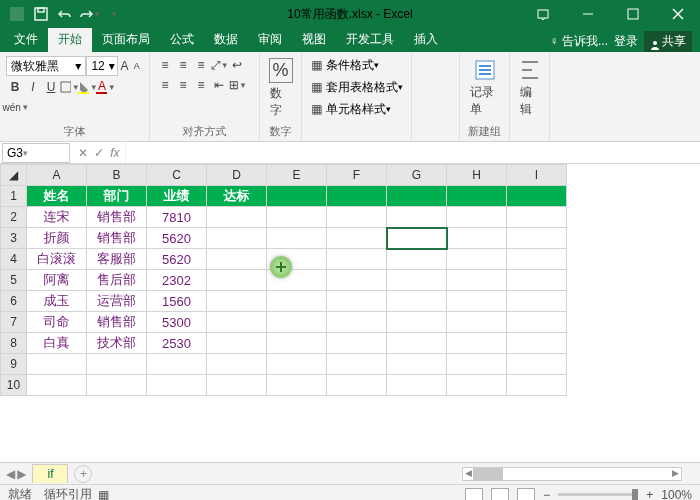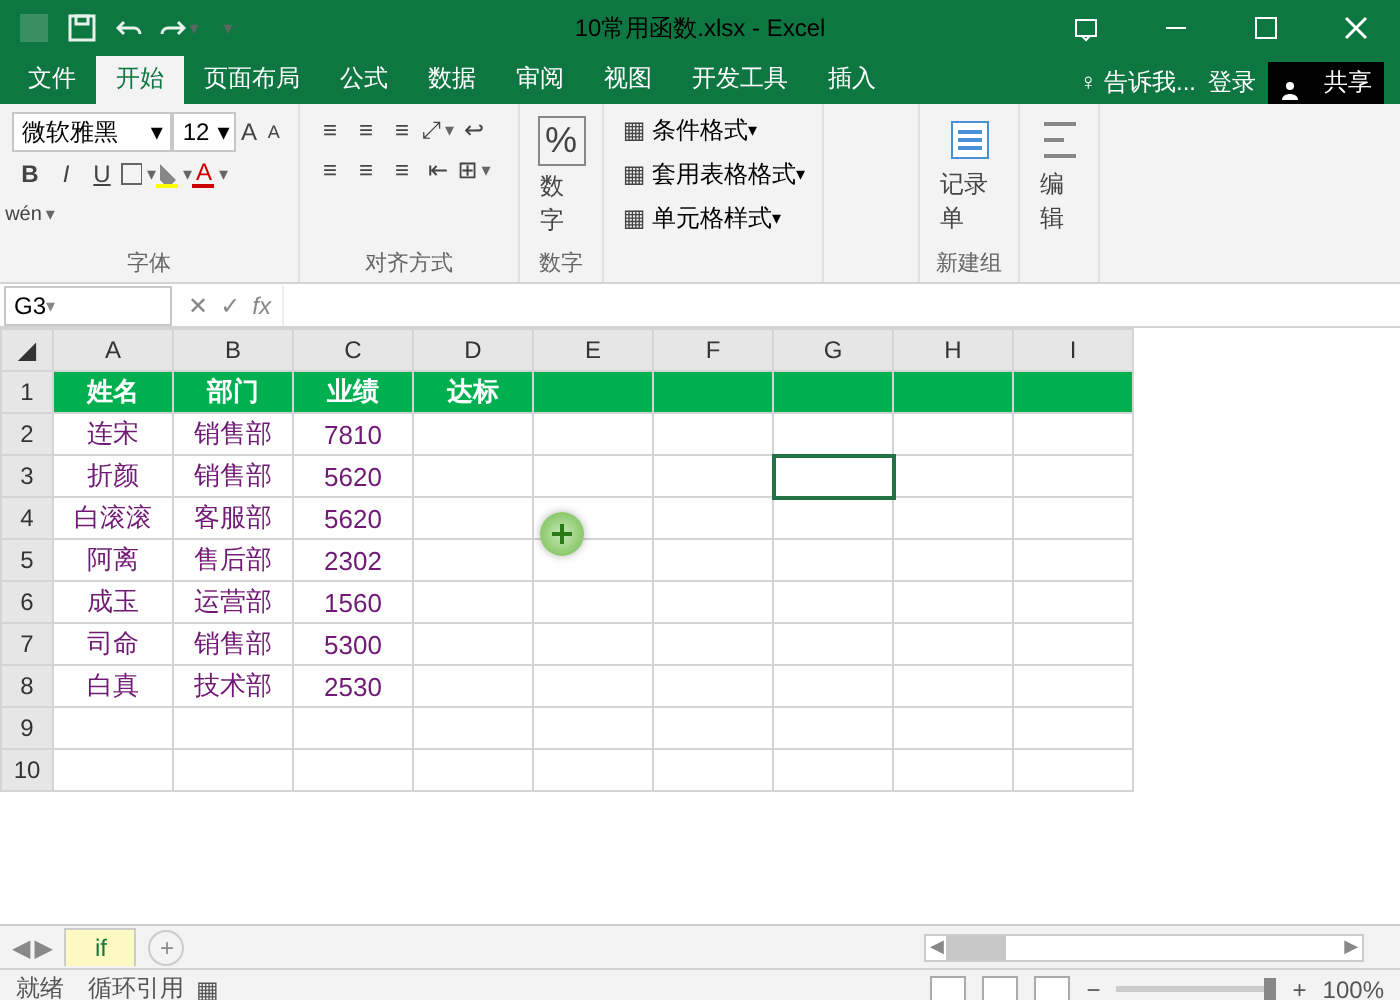--- a/index.html
+++ b/index.html
@@ -7,34 +7,34 @@
 .titlebar{height:28px;background:#0e7640;display:flex;align-items:center;color:#fff;position:relative}
 .qat{display:flex;gap:2px;padding:0 6px;align-items:center}
 .qat .qbtn{width:22px;height:22px;display:flex;align-items:center;justify-content:center;opacity:.9}
 .title{position:absolute;left:50%;transform:translateX(-50%);font-size:12px;color:#000000}
 .winctrl{margin-left:auto;display:flex}
 .winctrl .wbtn{width:45px;height:28px;display:flex;align-items:center;justify-content:center;color:#fff}
 .ribtabs{height:24px;background:#0e7640;display:flex;align-items:flex-end;color:#fff;padding:0 4px}
 .rtab{padding:4px 10px;cursor:pointer}
 .rtab.active{background:#f3f3f3;color:#0e7640}
 .right-tabs{margin-left:auto;display:flex;align-items:center;gap:6px;padding-right:4px}
-.sharebox{background:#000000;padding:2px 6px;display:flex;align-items:flex-end;gap:12px}
+.sharebox{background:#14532d;padding:2px 6px;display:flex;align-items:flex-end;gap:2px}
 .ribbon{height:90px;background:#f3f3f3;border-bottom:1px solid #d4d4d4;display:flex}
 .rgroup{border-right:1px solid #e0e0e0;padding:4px 6px 2px;display:flex;flex-direction:column;justify-content:space-between}
 .rgroup .glabel{text-align:center;color:#666;font-size:11px;padding-top:2px}
 .rcol{display:flex;flex-direction:column;gap:2px}
 .rrow{display:flex;gap:0;align-items:center}
 .ric{width:18px;height:18px;display:inline-flex;align-items:center;justify-content:center;color:#444}
 .btn-big{display:flex;flex-direction:column;align-items:center;gap:2px;padding:2px 4px;color:#444}
 .sel{height:20px;border:1px solid #c8c8c8;background:#fff;font-size:11px;display:flex;align-items:center;padding:0 4px;justify-content:space-between;gap:4px}
 .fontname{width:90px}
 .fontsize{width:32px}
 .mini{width:14px;height:14px}
 .namebox-row{height:22px;background:#fff;border-bottom:1px solid #d4d4d4;display:flex;align-items:center}
-.namebox{width:84px;height:20px;border:1px solid #c8c8c8;margin:3px 2px;padding:0 4px;display:flex;align-items:center;}
+.namebox{width:68px;height:20px;border:1px solid #c8c8c8;margin:3px 2px;padding:0 4px;display:flex;align-items:center;}
 .fxarea{display:flex;align-items:center;gap:6px;padding:0 6px;color:#888}
 .grid-wrap{position:relative;height:298px;overflow:hidden;background:#fff}
 table.grid{border-collapse:collapse;table-layout:fixed}
 .grid th,.grid td{border:1px solid #d4d4d4;height:21px;padding:0;text-align:center;font-size:13px;background:#fff}
 .grid th{background:#e6e6e6;font-weight:normal;color:#333;font-size:12px}
 .grid th.rowh{width:26px}
 .grid th.colh{width:60px}
 .grid td.data{color:#701a75}
 .hdr-row td{background:#00b050;color:#fff;font-weight:bold}
 .selcell{outline:2px solid #217346;outline-offset:-1px}

